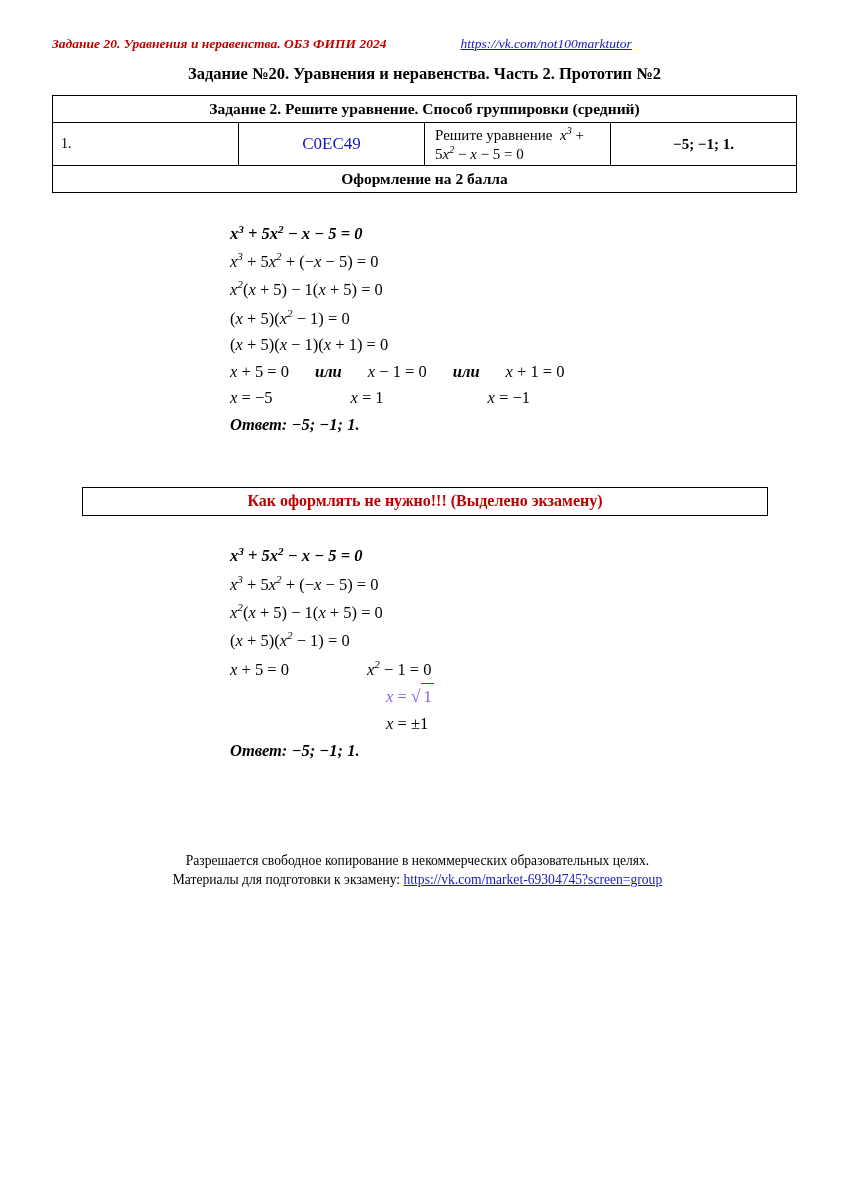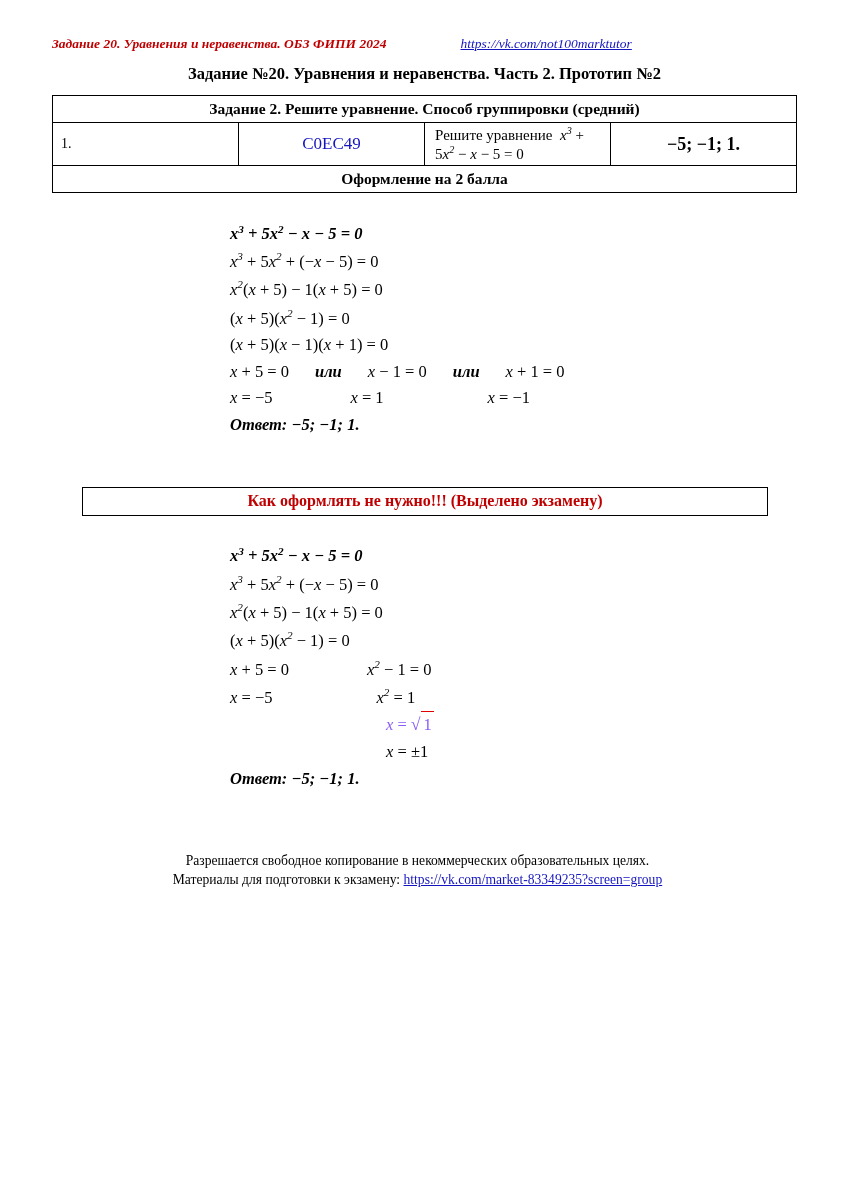--- a/index.html
+++ b/index.html
@@ -84,21 +84,21 @@
     font-family: "Liberation Serif", serif;
   }
   .cell-task {
     font-size: 15px;
     padding-left: 10px !important;
   }
   .cell-ans {
     width: 112px;
     text-align: center;
     font-weight: bold;
-    font-size: 18px;
+    font-size: 15px;
   }
   .tbl-sub {
     text-align: center;
     font-weight: bold;
     font-size: 15.5px;
     padding: 4px !important;
   }
 
   
   .math-block {
@@ -199,26 +199,25 @@
     </div>
 
   <div class="notice-box">Как оформлять не нужно!!! (Выделено экзамену)</div>
 
   <div class="math-block">
       <div class="ln"><span class="bi">x<sup class="ex">3</sup> + 5x<sup class="ex">2</sup> − x − 5 = 0</span></div>
       <div class="ln"><span class="it">x</span><sup class="ex">3</sup> + 5<span class="it">x</span><sup class="ex">2</sup> + (−<span class="it">x</span> − 5) = 0</div>
       <div class="ln"><span class="it">x</span><sup class="ex">2</sup>(<span class="it">x</span> + 5) − 1(<span class="it">x</span> + 5) = 0</div>
       <div class="ln">(<span class="it">x</span> + 5)(<span class="it">x</span><sup class="ex">2</sup> − 1) = 0</div>
       <div class="ln"><span class="it">x</span> + 5 = 0<span class="sp-or"></span><span class="sp-or"></span><span class="sp-or"></span><span class="it">x</span><sup class="ex">2</sup> − 1 = 0</div>
-      <div class="ln"><span class="it">x</span> = −5<span class="sp-or"></span><span class="sp-or"></span><span class="sp-or"></span><span class="sp-or"></span><span class="it">x</span><sup class="ex">2</sup> = 1</div>
       <div class="ln"><span class="sp-or"></span><span class="sp-or"></span><span class="sp-or"></span><span class="sp-or"></span><span class="sp-or"></span><span class="sp-or"></span><span class="red"><span class="it">x</span> = <span class="radsym">√</span><span class="radical">1</span></span></div>
       <div class="ln"><span class="sp-or"></span><span class="sp-or"></span><span class="sp-or"></span><span class="sp-or"></span><span class="sp-or"></span><span class="sp-or"></span><span class="it">x</span> = ±1</div>
       <div class="ln"><span class="bi">Ответ: −5; −1; 1.</span></div>
     </div>
 
   <div class="footer">
     <div>Разрешается свободное копирование в некоммерческих образовательных целях.</div>
     <div>
-      <span>Материалы для подготовки к экзамену: </span><span class="link">https://vk.com/market-83349235?screen=group</span>
+      <span>Материалы для подготовки к экзамену: </span><span class="link">https://vk.com/market-69304745?screen=group</span>
     </div>
   </div>
 
 </div>
 
 </body></html>

